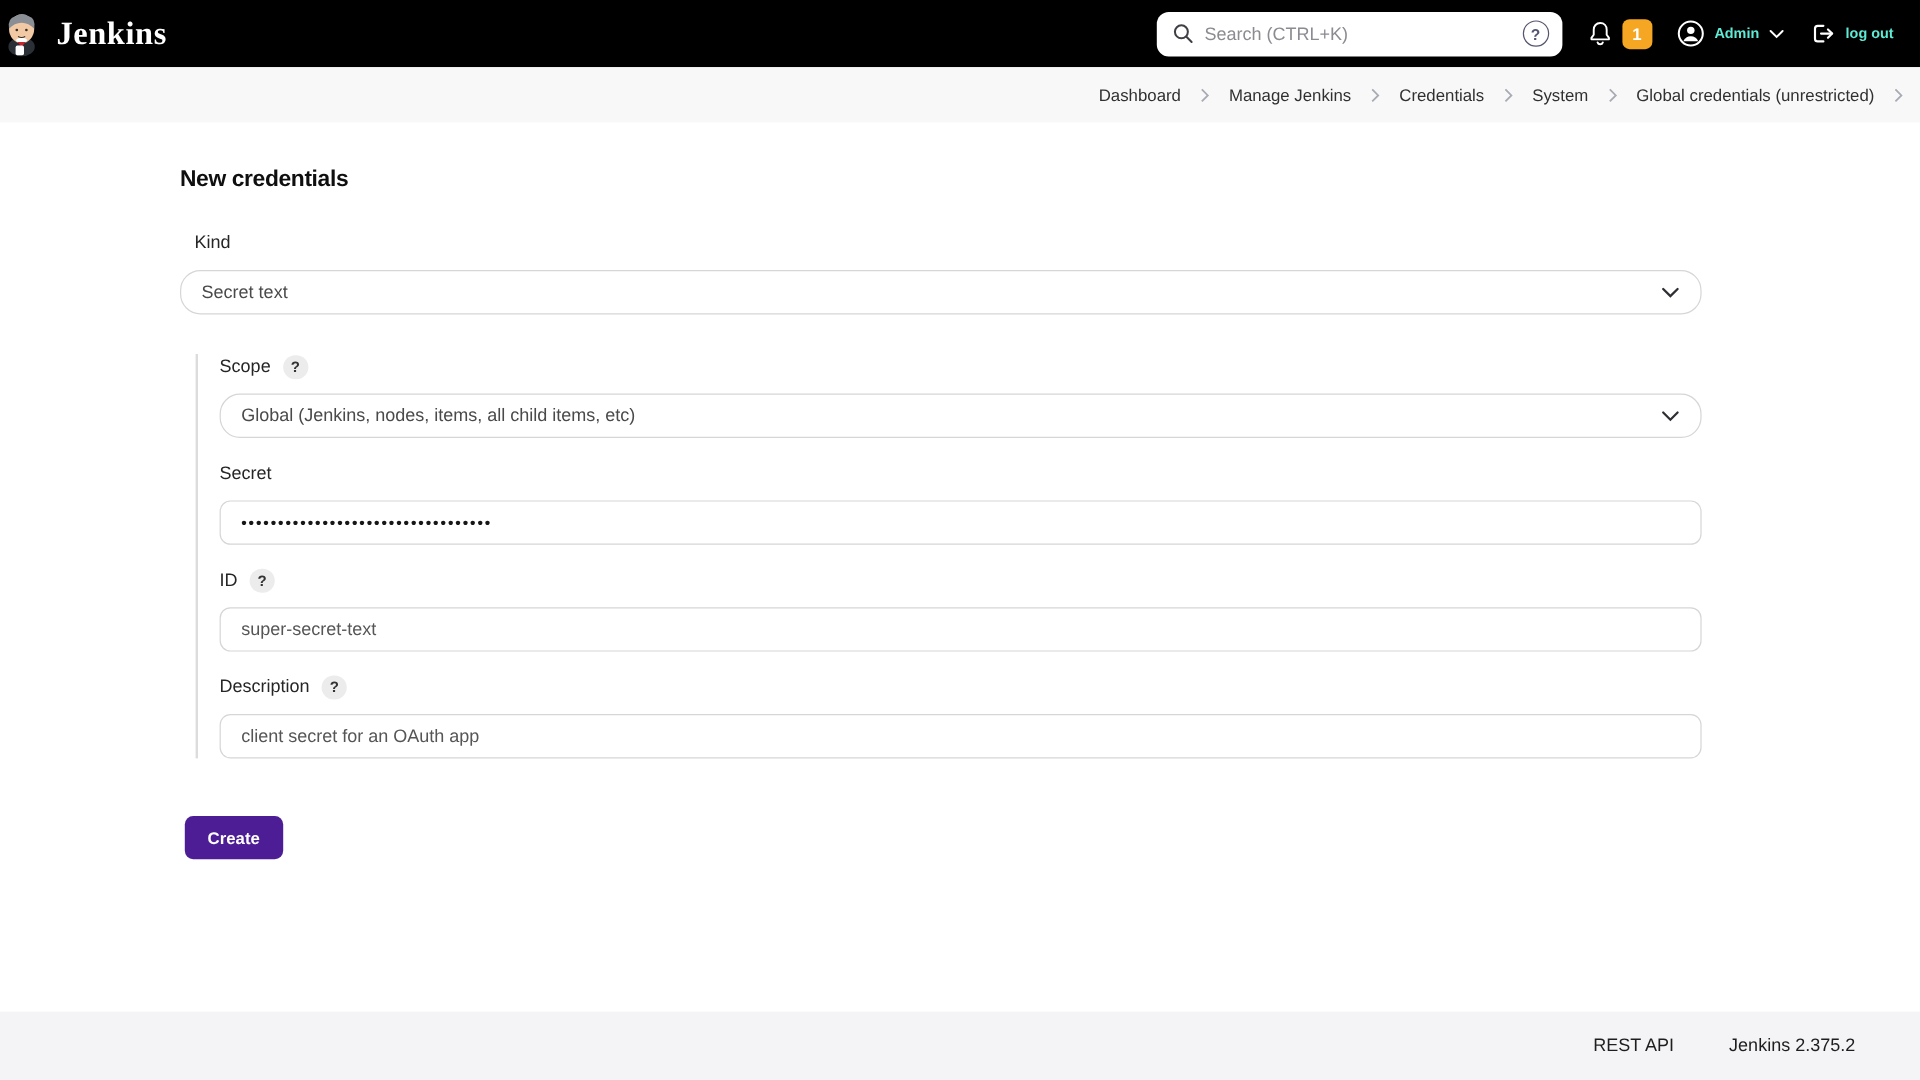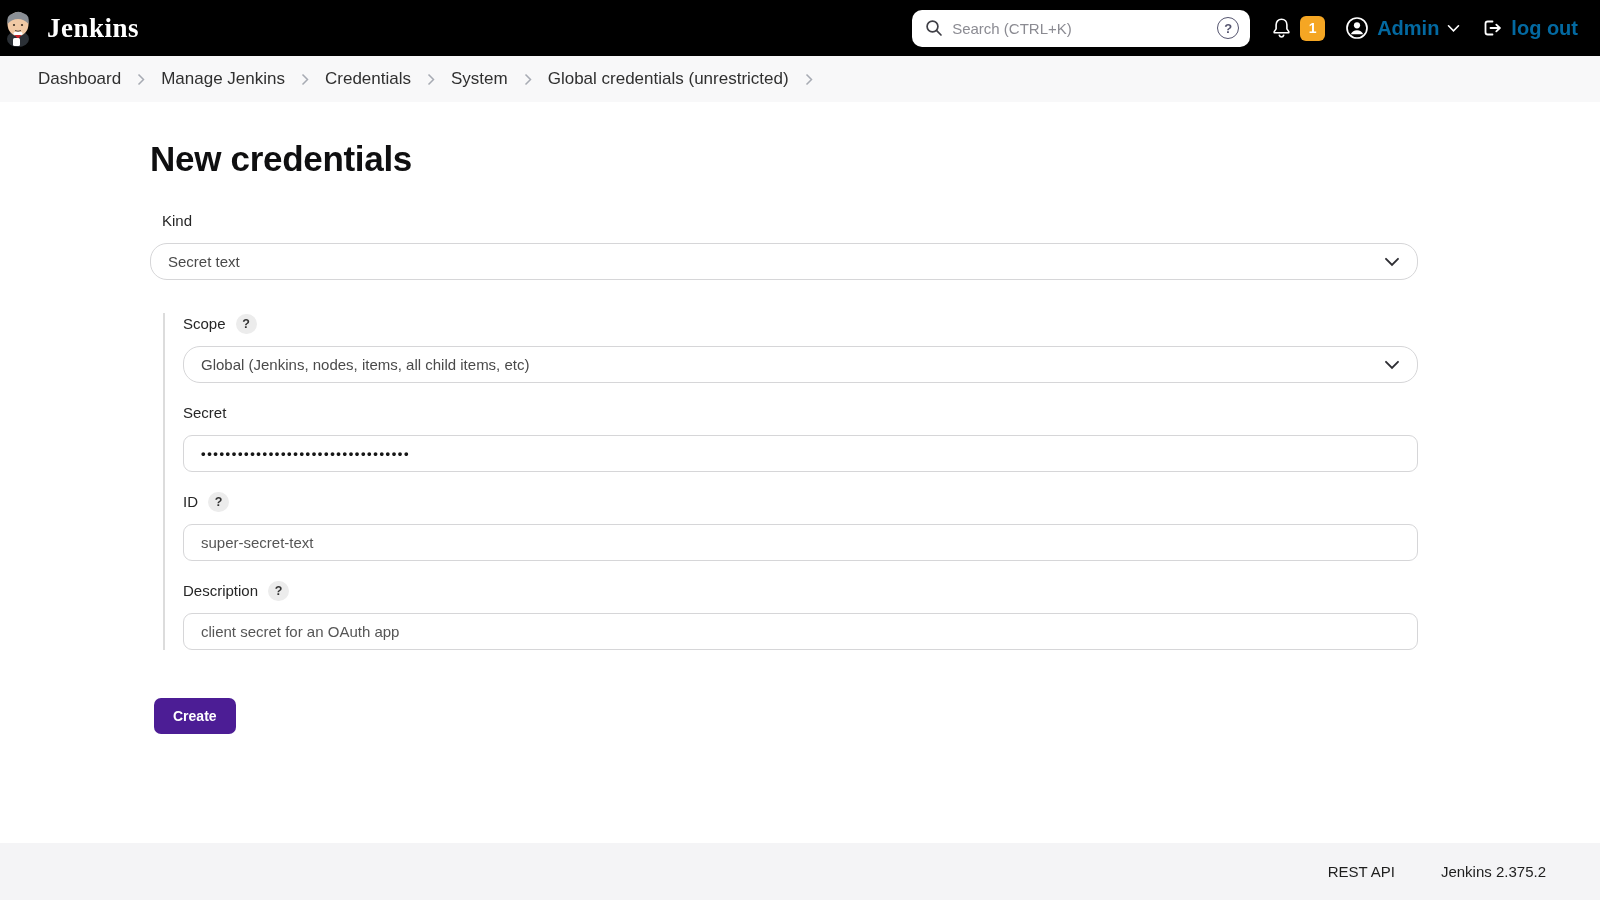--- a/index.html
+++ b/index.html
@@ -56,41 +56,42 @@
   .badge {
     min-width: 25px; height: 25px;
     background: #f5a623;
     border-radius: 6px;
     color: #fff; font-size: 14px; font-weight: 700;
     display: flex; align-items: center; justify-content: center;
     padding: 0 6px;
   }
   .user-group, .logout-group {
     display: flex; align-items: center; gap: 8px;
-    color: #0369a1; font-size: 20px; font-weight: 700;
+    color: #5eead4; font-size: 12px; font-weight: 700;
     cursor: pointer;
   }
 
   
   .breadcrumb {
     height: 46px;
     background: #f8f8f9;
     display: flex; align-items: center;
     padding-left: 36px;
-    font-size: 17px;
+    font-size: 14px;
     color: #303030;
+    justify-content: flex-end;
   }
   .crumb { cursor: pointer; padding: 4px 2px; border-radius: 4px; }
   .crumb-sep { margin: 0 14px; display: flex; align-items: center; }
 
   
   .main { width: 1268px; margin-left: 150px; }
   .page-title {
     margin-top: 37px;
-    font-size: 35px; font-weight: 700;
+    font-size: 19px; font-weight: 700;
     color: #0f0f10; letter-spacing: -0.3px;
   }
   .field-label {
     display: flex; align-items: center; gap: 10px;
     font-size: 15px; color: #262626;
     height: 21px;
   }
   .label-kind { margin-top: 31px; margin-left: 12px; }
   .help-pill {
     width: 21px; height: 20px;

